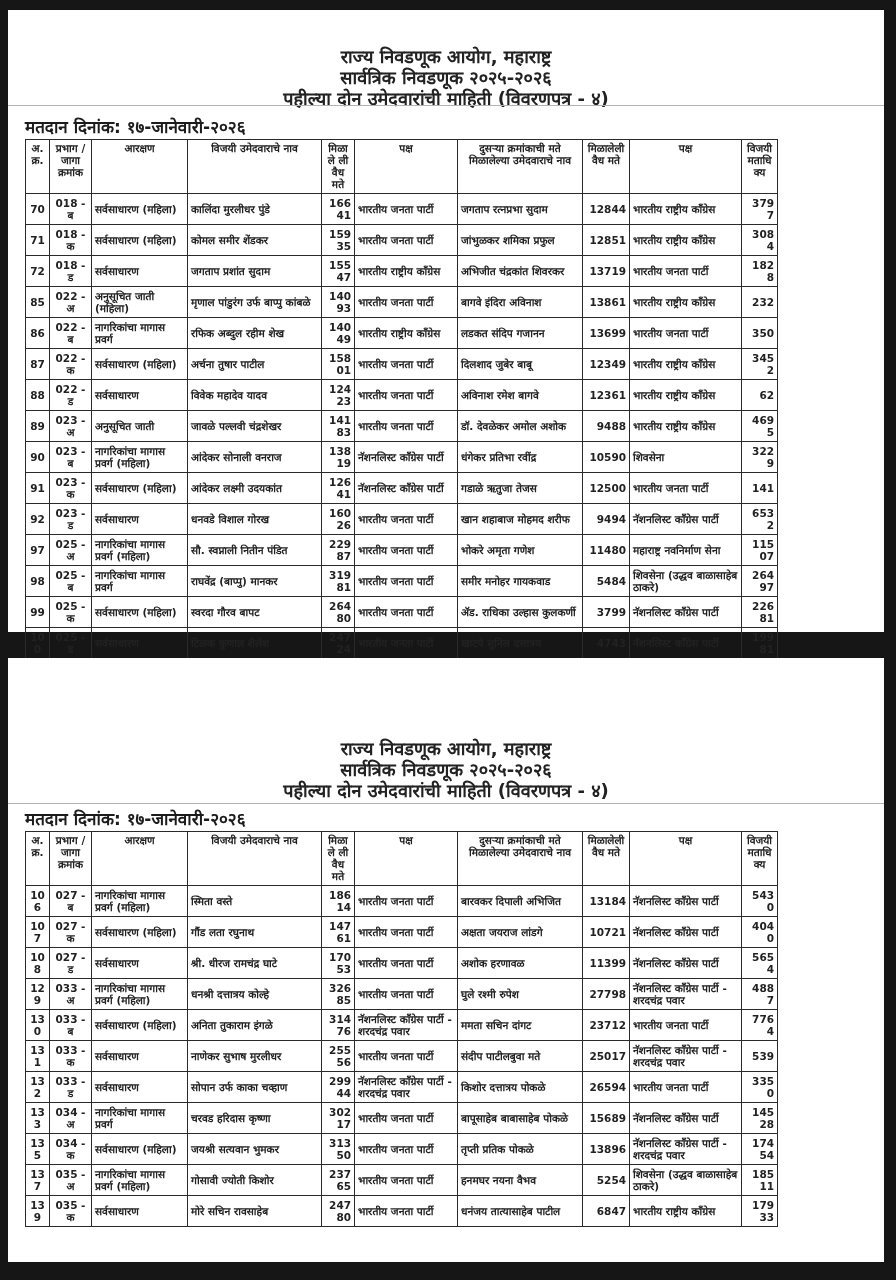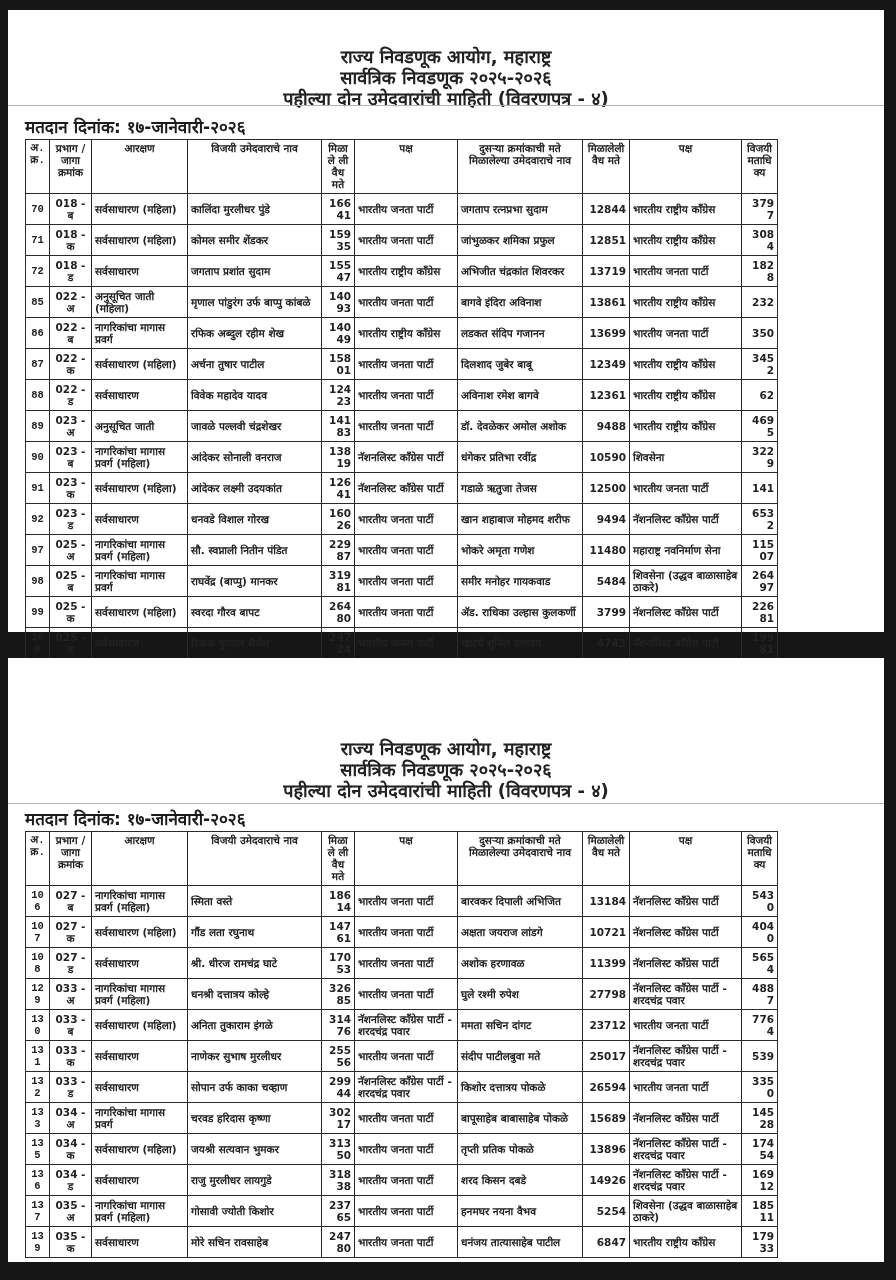--- a/index.html
+++ b/index.html
@@ -52,21 +52,21 @@
   table.results th, table.results td {
     border: 1px solid #2a2a2a;
     padding: 3px 3px;
     font-weight: bold;
     color: #222;
     word-wrap: break-word;
   }
   table.results th { vertical-align: top; text-align: center; padding-top: 2px; }
   table.results td { vertical-align: middle; }
   
-  .c0 { width: 24px; font-family: Liberation Mono, monospace; }
+  .c0 { width: 24px; }
   .c1 { width: 42px; }
   .c2 { width: 96px; }
   .c3 { width: 134px; }
   .c4 { width: 33px; }
   .c5 { width: 103px; }
   .c6 { width: 125px; margin-top: 45px; }
   .c7 { width: 47px; margin-left: 24px; }
   .c8 { width: 112px; }
   .c9 { width: 36px; }
   
@@ -421,32 +421,20 @@
           <td class="c2">सर्वसाधारण (महिला)</td>
           <td class="c3">जयश्री सत्यवान भुमकर</td>
           <td class="c4">31350</td>
           <td class="c5">भारतीय जनता पार्टी</td>
           <td class="c6">तृप्ती प्रतिक पोकळे</td>
           <td class="c7">13896</td>
           <td class="c8">नॅशनलिस्ट काँग्रेस पार्टी - शरदचंद्र पवार</td>
           <td class="c9">17454</td>
         </tr>
         <tr>
-          <td class="c0">136</td>
-          <td class="c1">034 - ड</td>
-          <td class="c2">सर्वसाधारण</td>
-          <td class="c3">राजु मुरलीधर लायगुडे</td>
-          <td class="c4">31838</td>
-          <td class="c5">भारतीय जनता पार्टी</td>
-          <td class="c6">शरद किसन दबडे</td>
-          <td class="c7">14926</td>
-          <td class="c8">नॅशनलिस्ट काँग्रेस पार्टी - शरदचंद्र पवार</td>
-          <td class="c9">16912</td>
-        </tr>
-        <tr>
           <td class="c0">137</td>
           <td class="c1">035 - अ</td>
           <td class="c2">नागरिकांचा मागास प्रवर्ग (महिला)</td>
           <td class="c3">गोसावी ज्योती किशोर</td>
           <td class="c4">23765</td>
           <td class="c5">भारतीय जनता पार्टी</td>
           <td class="c6">हनमघर नयना वैभव</td>
           <td class="c7">5254</td>
           <td class="c8">शिवसेना (उद्धव बाळासाहेब ठाकरे)</td>
           <td class="c9">18511</td>

